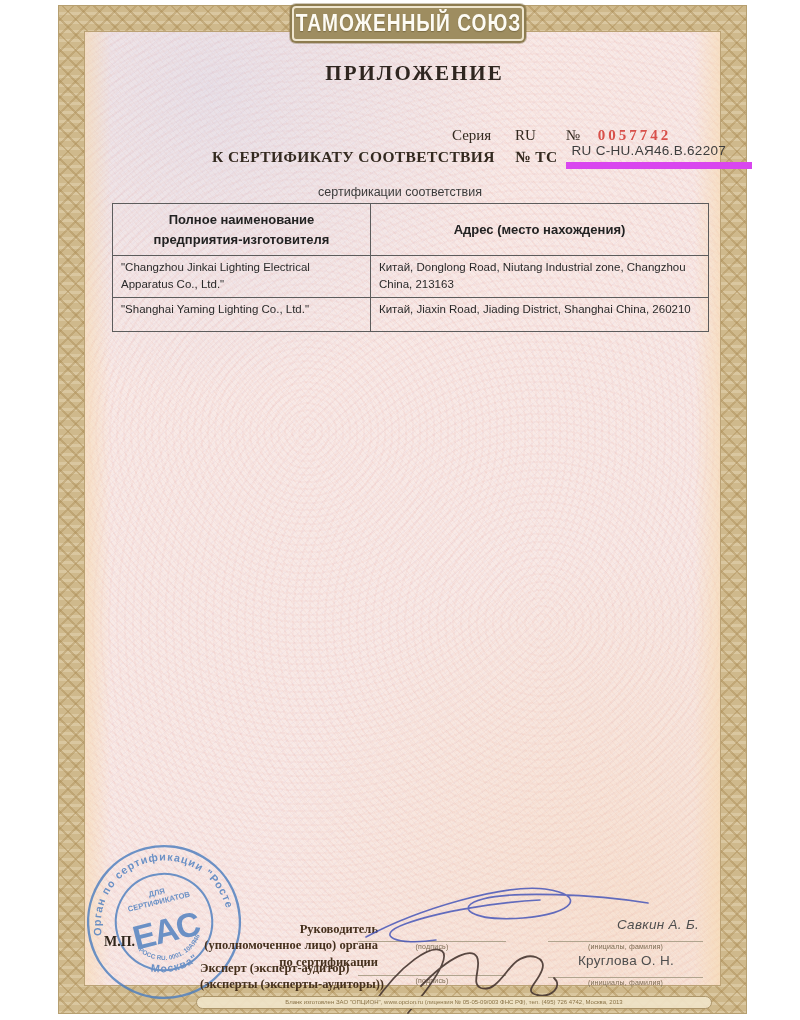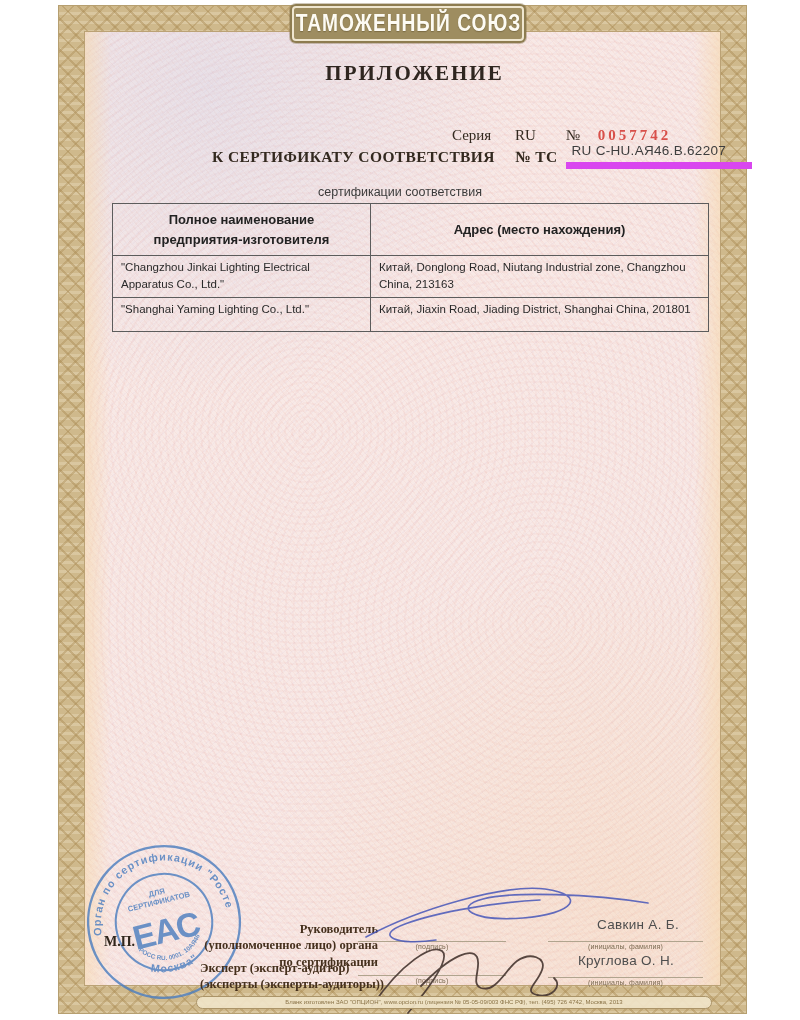--- a/index.html
+++ b/index.html
@@ -120,21 +120,21 @@
   .sig-line .caption{
     display:block;font-size:7px;color:#7b6b52;padding-top:1px;letter-spacing:.2px;
   }
   .line-sign1{left:358px;top:941px;width:148px;}
   .line-name1{left:548px;top:941px;width:155px;}
   .line-sign2{left:358px;top:975px;width:148px;}
   .line-name2{left:548px;top:977px;width:155px;}
   .sig-name{
     position:absolute;width:148px;text-align:center;font-size:13.5px;color:#4e4e4e;letter-spacing:.3px;
   }
-  .name1{left:564px;top:917px;}
+  .name1{left:584px;top:917px;font-style:italic;}
   .name2{left:552px;top:953px;}
   
   .ink-overlay{position:absolute;left:0;top:0;pointer-events:none;}
   .sig-blue{fill:none;stroke:#4656b8;stroke-width:1.6;stroke-linecap:round;opacity:.85;}
   .sig-dark{fill:none;stroke:#463530;stroke-width:1.8;stroke-linecap:round;opacity:.9;}
   
   .fineprint{
     position:absolute;left:196px;top:996px;width:516px;height:13px;
     background:rgba(240,228,200,.92);border:1px solid #ab9468;border-radius:7px;
     font-size:6px;line-height:11px;color:#8a7347;text-align:center;
@@ -184,21 +184,21 @@
       <th>Адрес (место нахождения)</th>
     </tr>
   </thead>
   <tbody>
     <tr>
       <td>"Changzhou Jinkai Lighting Electrical Apparatus Co., Ltd."</td>
       <td>Китай, Donglong Road, Niutang Industrial zone, Changzhou China, 213163</td>
     </tr>
     <tr>
       <td>"Shanghai Yaming Lighting Co., Ltd."</td>
-      <td>Китай, Jiaxin Road, Jiading District, Shanghai China, 201801</td>
+      <td>Китай, Jiaxin Road, Jiading District, Shanghai China, 260210</td>
     </tr>
   </tbody>
 </table>
 
 <div class="stamp-wrap">
   <svg viewBox="0 0 160 160" width="164" height="164">
     <defs>
       <path id="arcTop" d="M 18,82 A 62,62 0 1 1 142,82"></path>
       <path id="arcBottom" d="M 26,92 A 58,58 0 0 0 134,92"></path>
       <path id="arcInner" d="M 46,96 A 38,38 0 0 0 114,96"></path>

